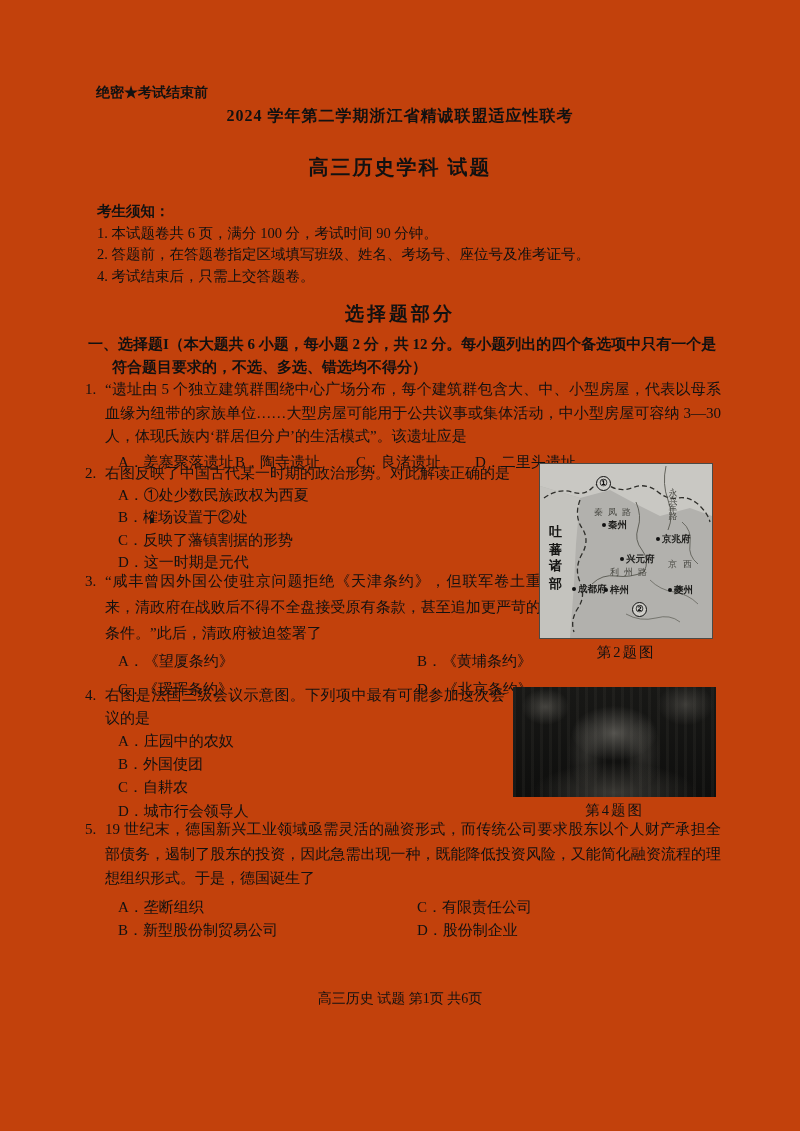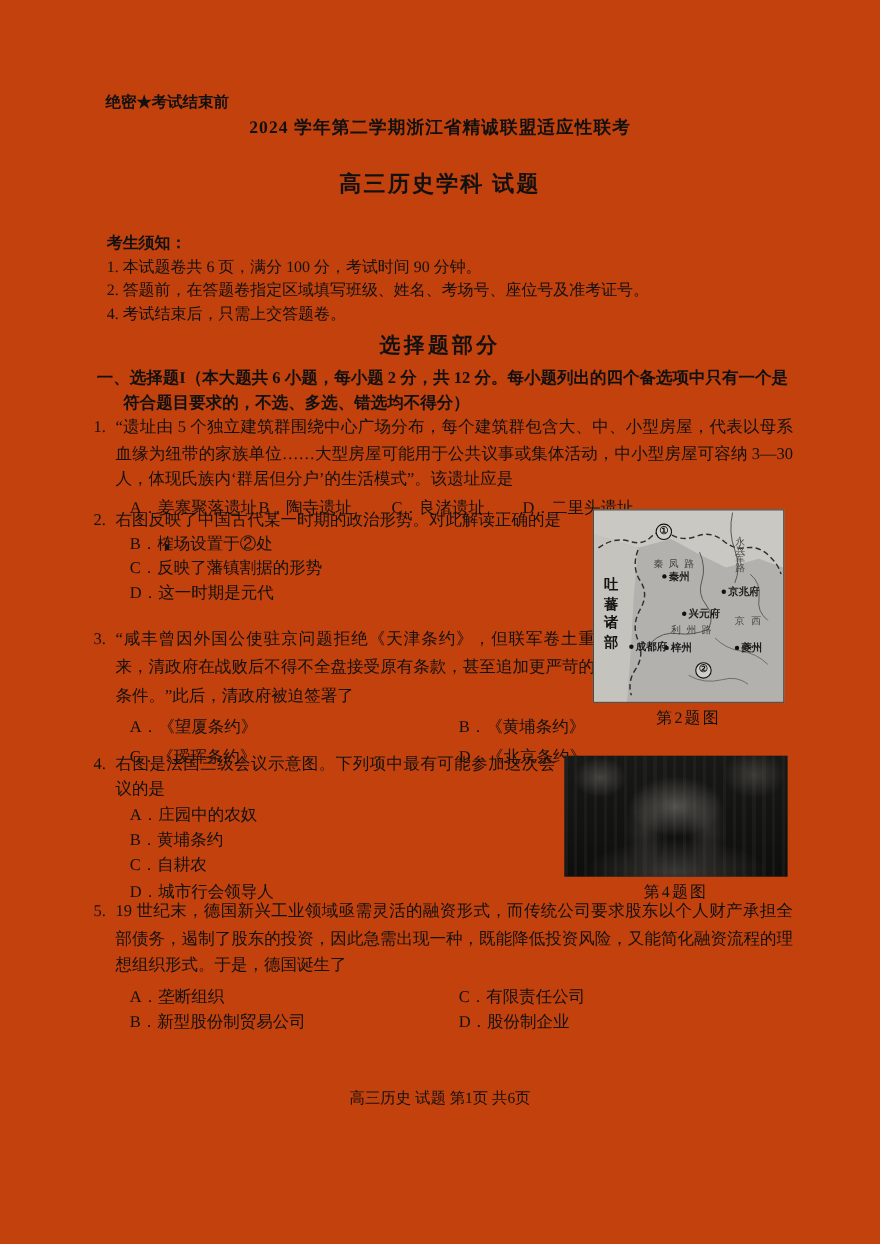--- a/index.html
+++ b/index.html
@@ -5,21 +5,21 @@
   html,body{margin:0;padding:0;background:#e8e8e8;}
   .page{
     position:relative;width:800px;height:1131px;background:#c2410c;
     font-family:Liberation Serif, serif;color:#111;
     overflow:hidden;margin:0 auto;
   }
   .abs{position:absolute;}
   .secrecy{left:96px;top:84px;font-size:14px;font-weight:bold;}
   .title{left:0;right:0;top:106px;text-align:center;font-size:16px;font-weight:bold;letter-spacing:1px;}
   .subtitle{left:0;right:0;top:154px;text-align:center;font-size:20px;font-weight:bold;letter-spacing:2px;}
-  .notice{left:97px;top:211px;width:626px;font-size:14.5px;line-height:21.5px;}
+  .notice{left:97px;top:201px;width:626px;font-size:14.5px;line-height:21.5px;}
   .notice-heading{font-weight:bold;}
   .part-heading{left:0;right:0;top:301px;text-align:center;font-size:19px;font-weight:bold;letter-spacing:3px;}
   .instruction{left:88px;top:333px;width:638px;font-size:15px;font-weight:bold;line-height:23px;}
   .instruction .l2{padding-left:24px;}
   .question{font-size:15px;}
   .stem{position:relative;padding-left:20px;text-align:justify;}
   .qnum{position:absolute;left:0;top:0;}
   .q1{left:85px;top:378px;width:636px;line-height:23.5px;}
   .q1 .opts{display:flex;margin-left:33px;margin-top:2px;line-height:23.5px;}
   .q1 .opts span:nth-child(1){width:117px;}
@@ -97,20 +97,21 @@
       <span>C．良渚遗址</span>
       <span>D．二里头遗址</span>
     </div>
   </div>
 
   <div class="abs question q2">
     <div class="stem">
       <span class="qnum">2.</span>
       <span>右图反映了中国古代某一时期的政治形势。对此解读正确的是</span>
     </div>
+    <div class="opt">A．①处少数民族政权为西夏</div>
     <div class="opt">B．榷场设置于②处</div>
     <div class="opt">C．反映了藩镇割据的形势</div>
     <div class="opt">D．这一时期是元代</div>
   </div>
 
   <div class="abs question q3">
     <div class="stem">
       <span class="qnum">3.</span>
       <span>“咸丰曾因外国公使驻京问题拒绝《天津条约》，但联军卷土重来，清政府在战败后不得不全盘接受原有条款，甚至追加更严苛的条件。”此后，清政府被迫签署了</span>
     </div>
@@ -121,21 +122,21 @@
       <span>D．《北京条约》</span>
     </div>
   </div>
 
   <div class="abs question q4">
     <div class="stem">
       <span class="qnum">4.</span>
       <span>右图是法国三级会议示意图。下列项中最有可能参加这次会议的是</span>
     </div>
     <div class="opt">A．庄园中的农奴</div>
-    <div class="opt">B．黄埔条约</div>
+    <div class="opt">B．外国使团</div>
     <div class="opt">C．自耕农</div>
     <div class="opt">D．城市行会领导人</div>
   </div>
 
   <div class="abs question q5">
     <div class="stem">
       <span class="qnum">5.</span>
       <span>19 世纪末，德国新兴工业领域亟需灵活的融资形式，而传统公司要求股东以个人财产承担全部债务，遏制了股东的投资，因此急需出现一种，既能降低投资风险，又能简化融资流程的理想组织形式。于是，德国诞生了</span>
     </div>
     <div class="grid-opts">

